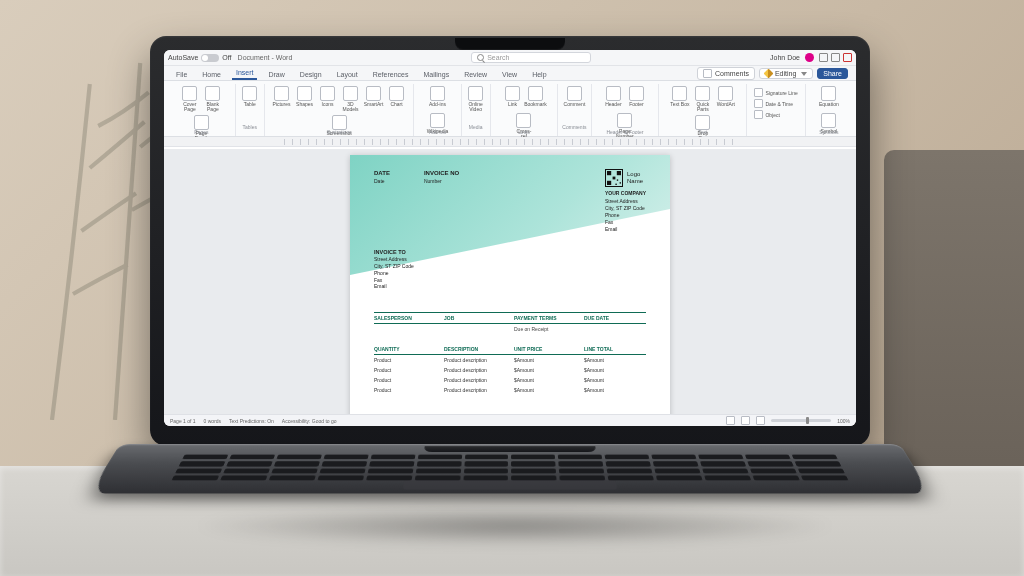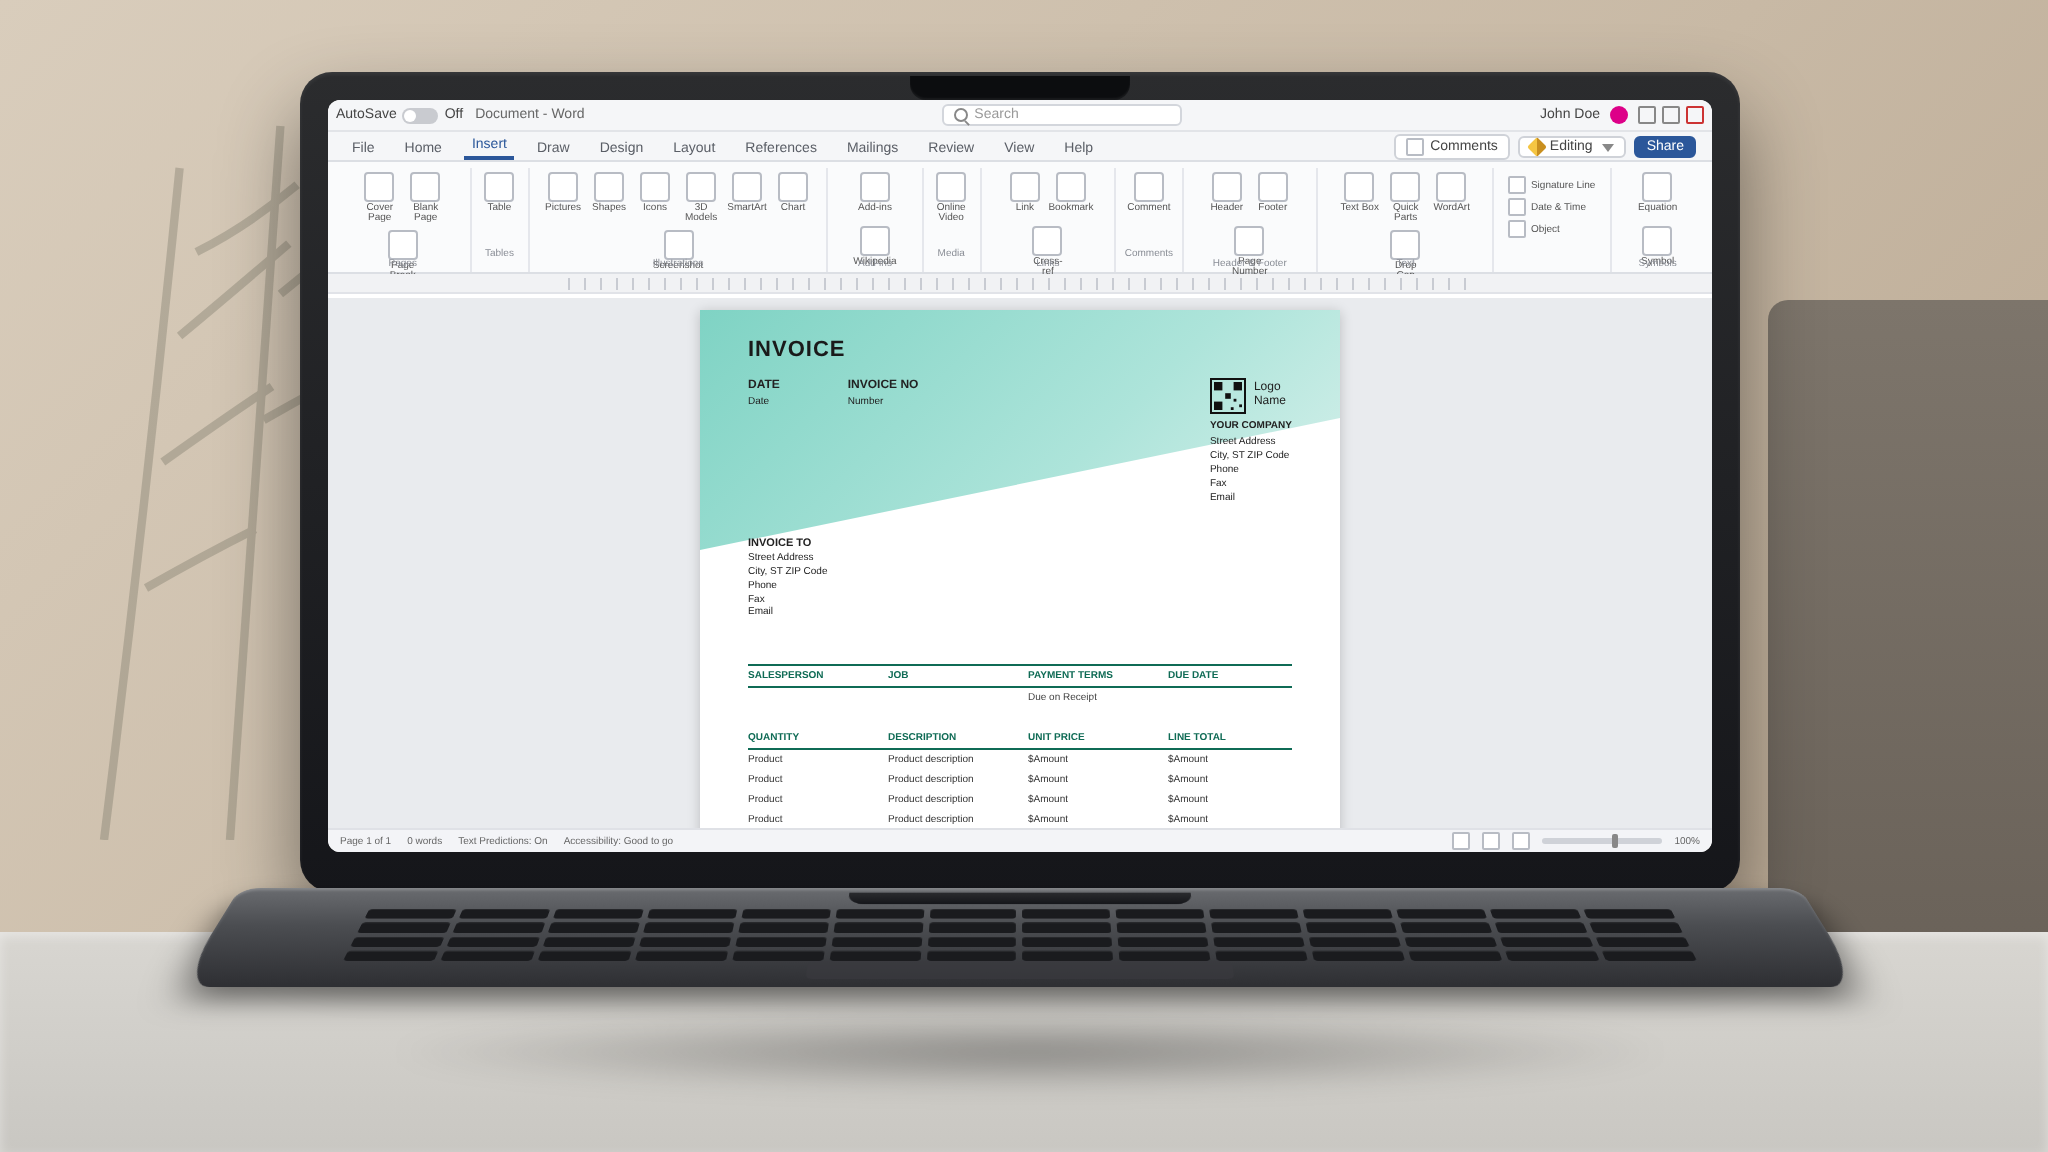--- a/index.html
+++ b/index.html
@@ -414,21 +414,20 @@
             </div>
 
           <div class="ruler"></div>
 
           <div class="canvas">
             <div class="page">
               <div class="hero">
                   <div class="tri"></div>
                 </div>
               <div class="pagecontent">
-                <h1 class="inv">INVOICE</h1>
                 <div class="row3">
                   <div class="col">
                     <div class="lbl">DATE</div>
                     <div>Date</div>
                   </div>
                   <div class="col" style="margin-left:24px">
                     <div class="lbl">INVOICE NO</div>
                     <div>Number</div>
                   </div>
                   <div class="spacer"></div>

